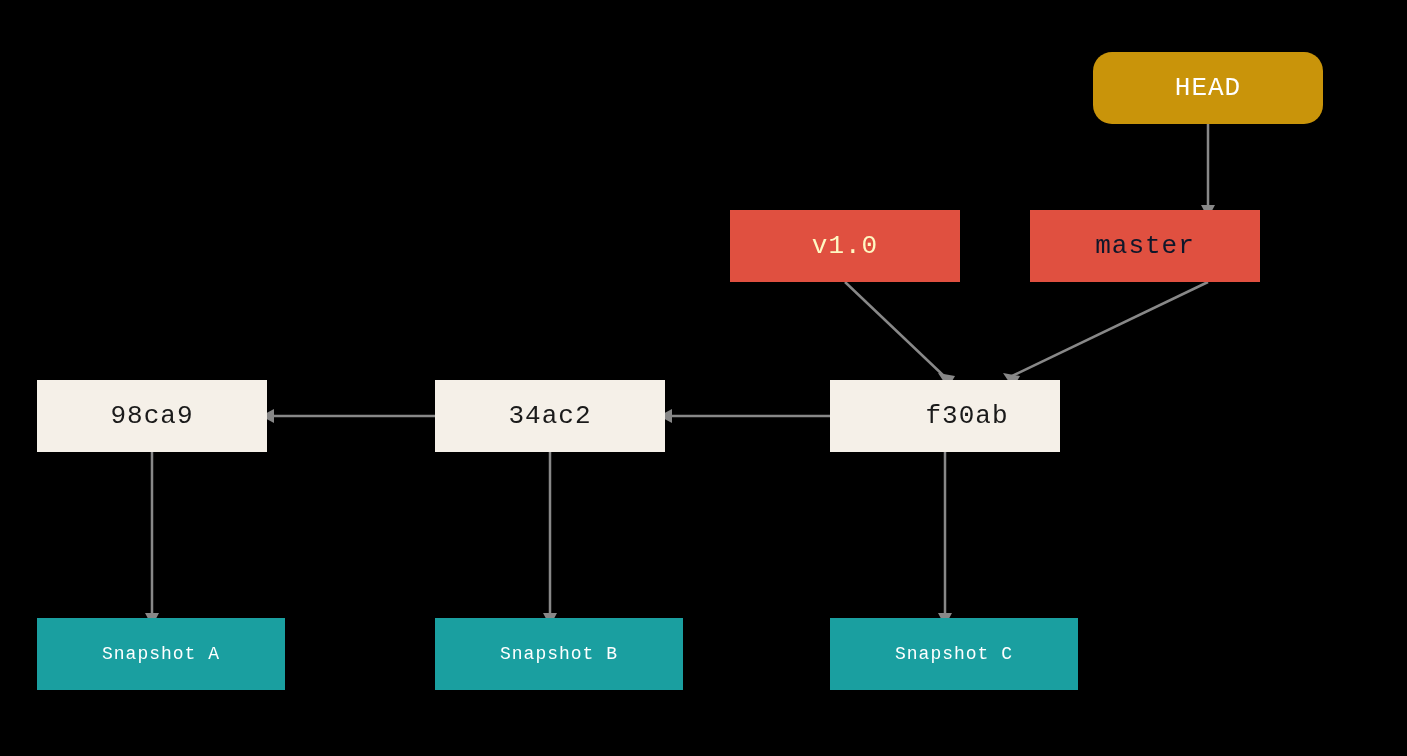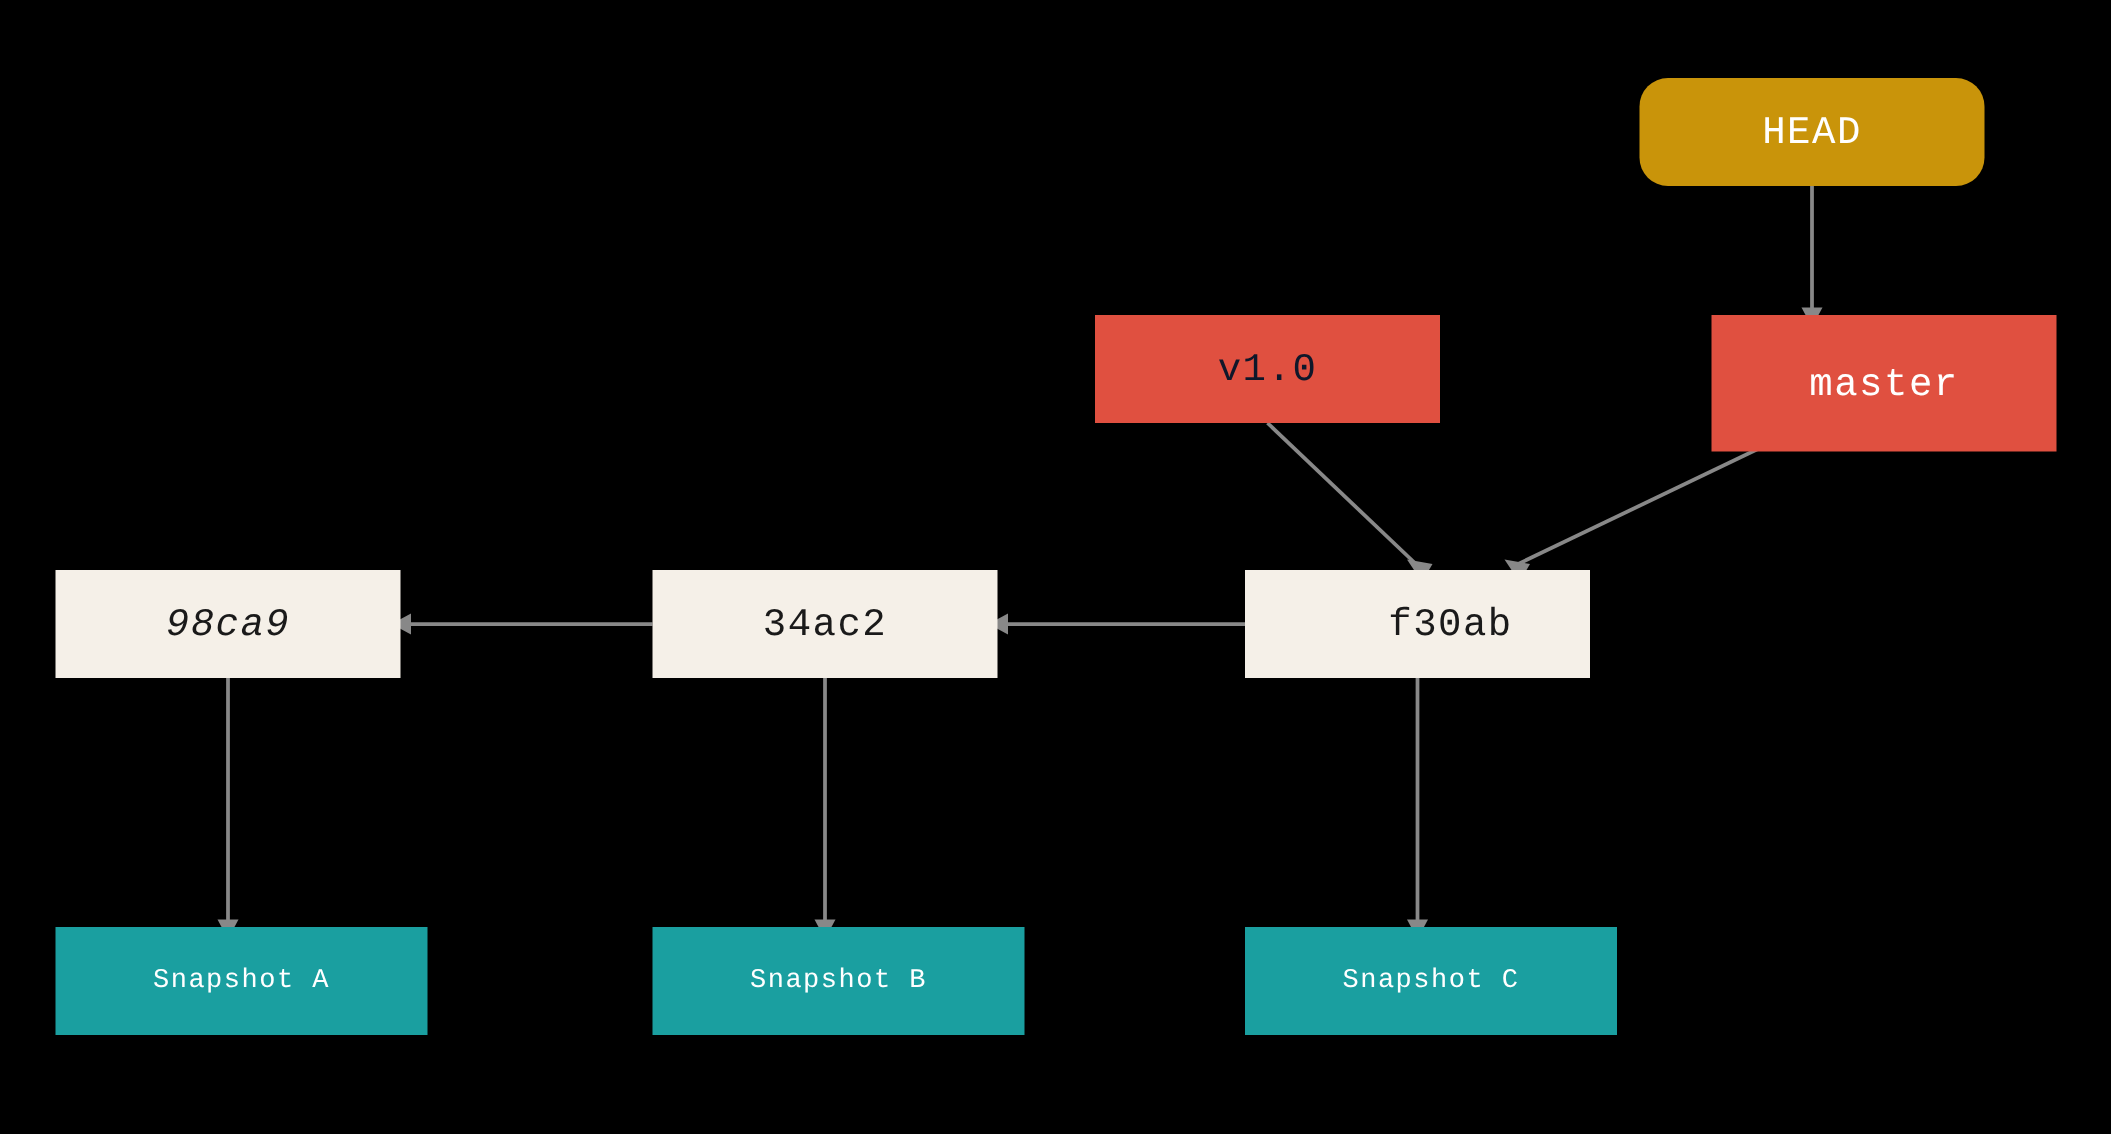--- a/index.html
+++ b/index.html
@@ -33,47 +33,46 @@
       color: #fff;
       width: 230px;
       height: 72px;
       top: 52px;
       left: 1093px;
       border-radius: 19px;
     }
 
     .node-v10 {
       background: #E05040;
-      color: #0f172a;
+      color: #fef9c3;
       width: 230px;
       height: 72px;
       top: 210px;
       left: 730px;
     }
 
     .node-master {
       background: #E05040;
-      color: #ffffff;
+      color: #0f172a;
       width: 230px;
-      height: 91px;
+      height: 72px;
       top: 210px;
-      left: 1141px;
+      left: 1030px;
     }
 
     .node-commit {
       background: #F5F0E8;
       color: #1a1a1a;
       width: 230px;
       height: 72px;
     }
 
     .node-98ca9 {
       top: 380px;
       left: 37px;
-      font-style: italic;
     }
 
     .node-34ac2 {
       top: 380px;
       left: 435px;
     }
 
     .node-f30ab {
       top: 380px;
       left: 830px;

